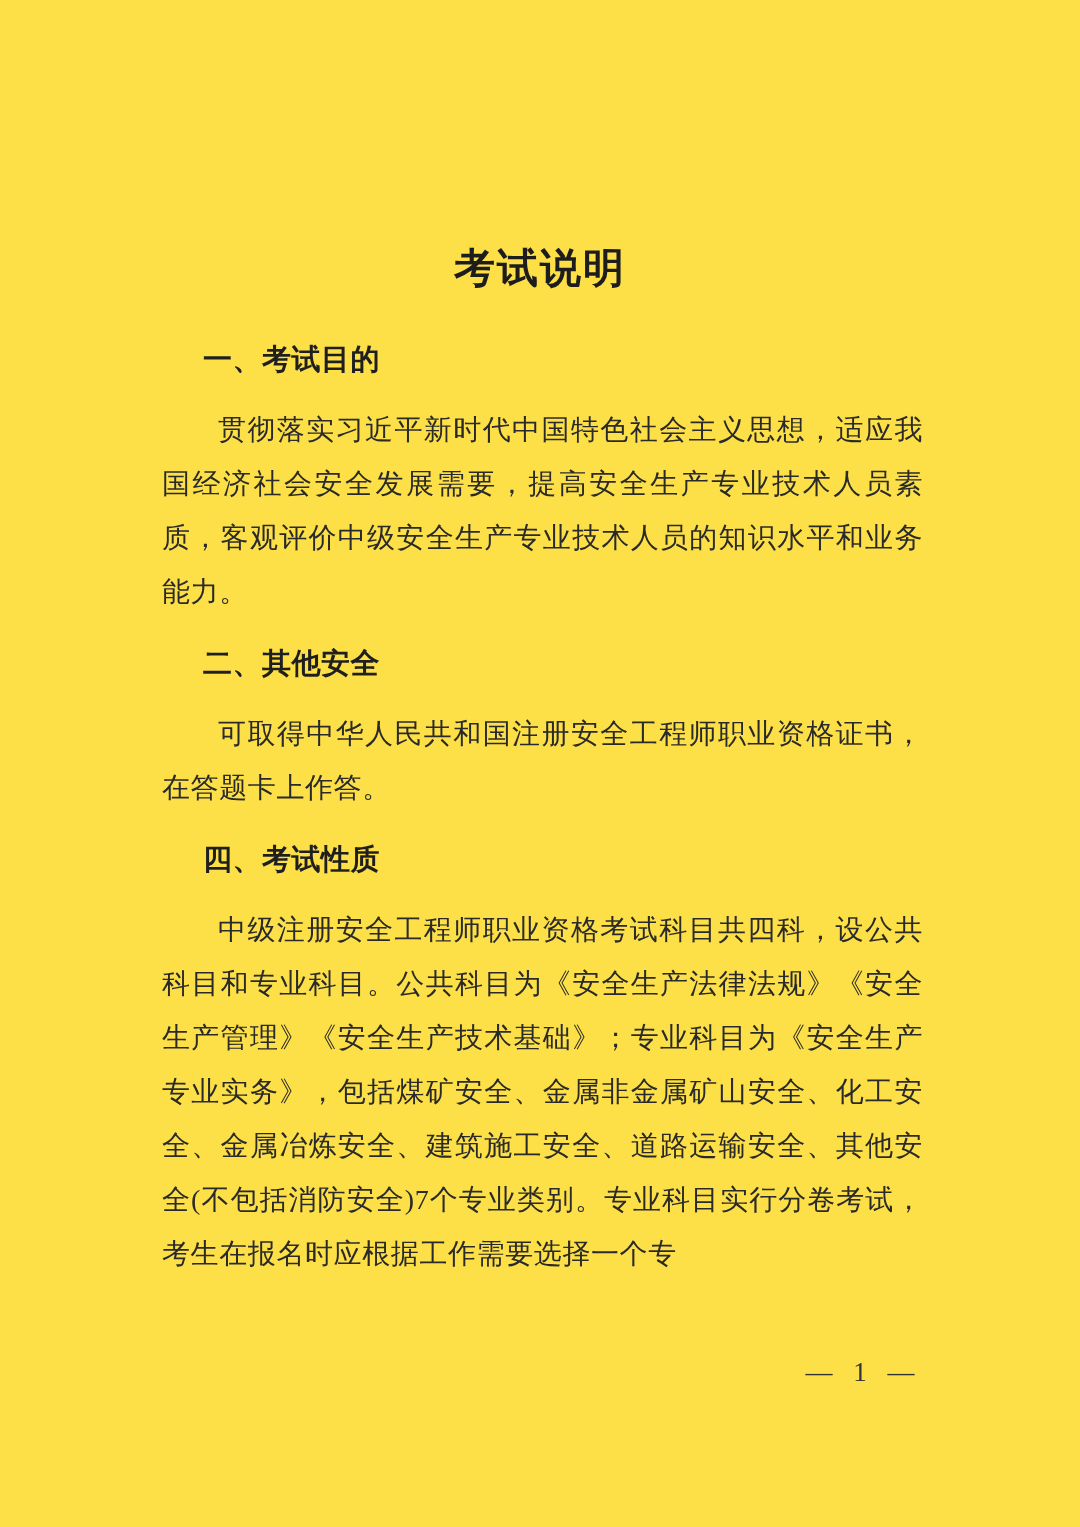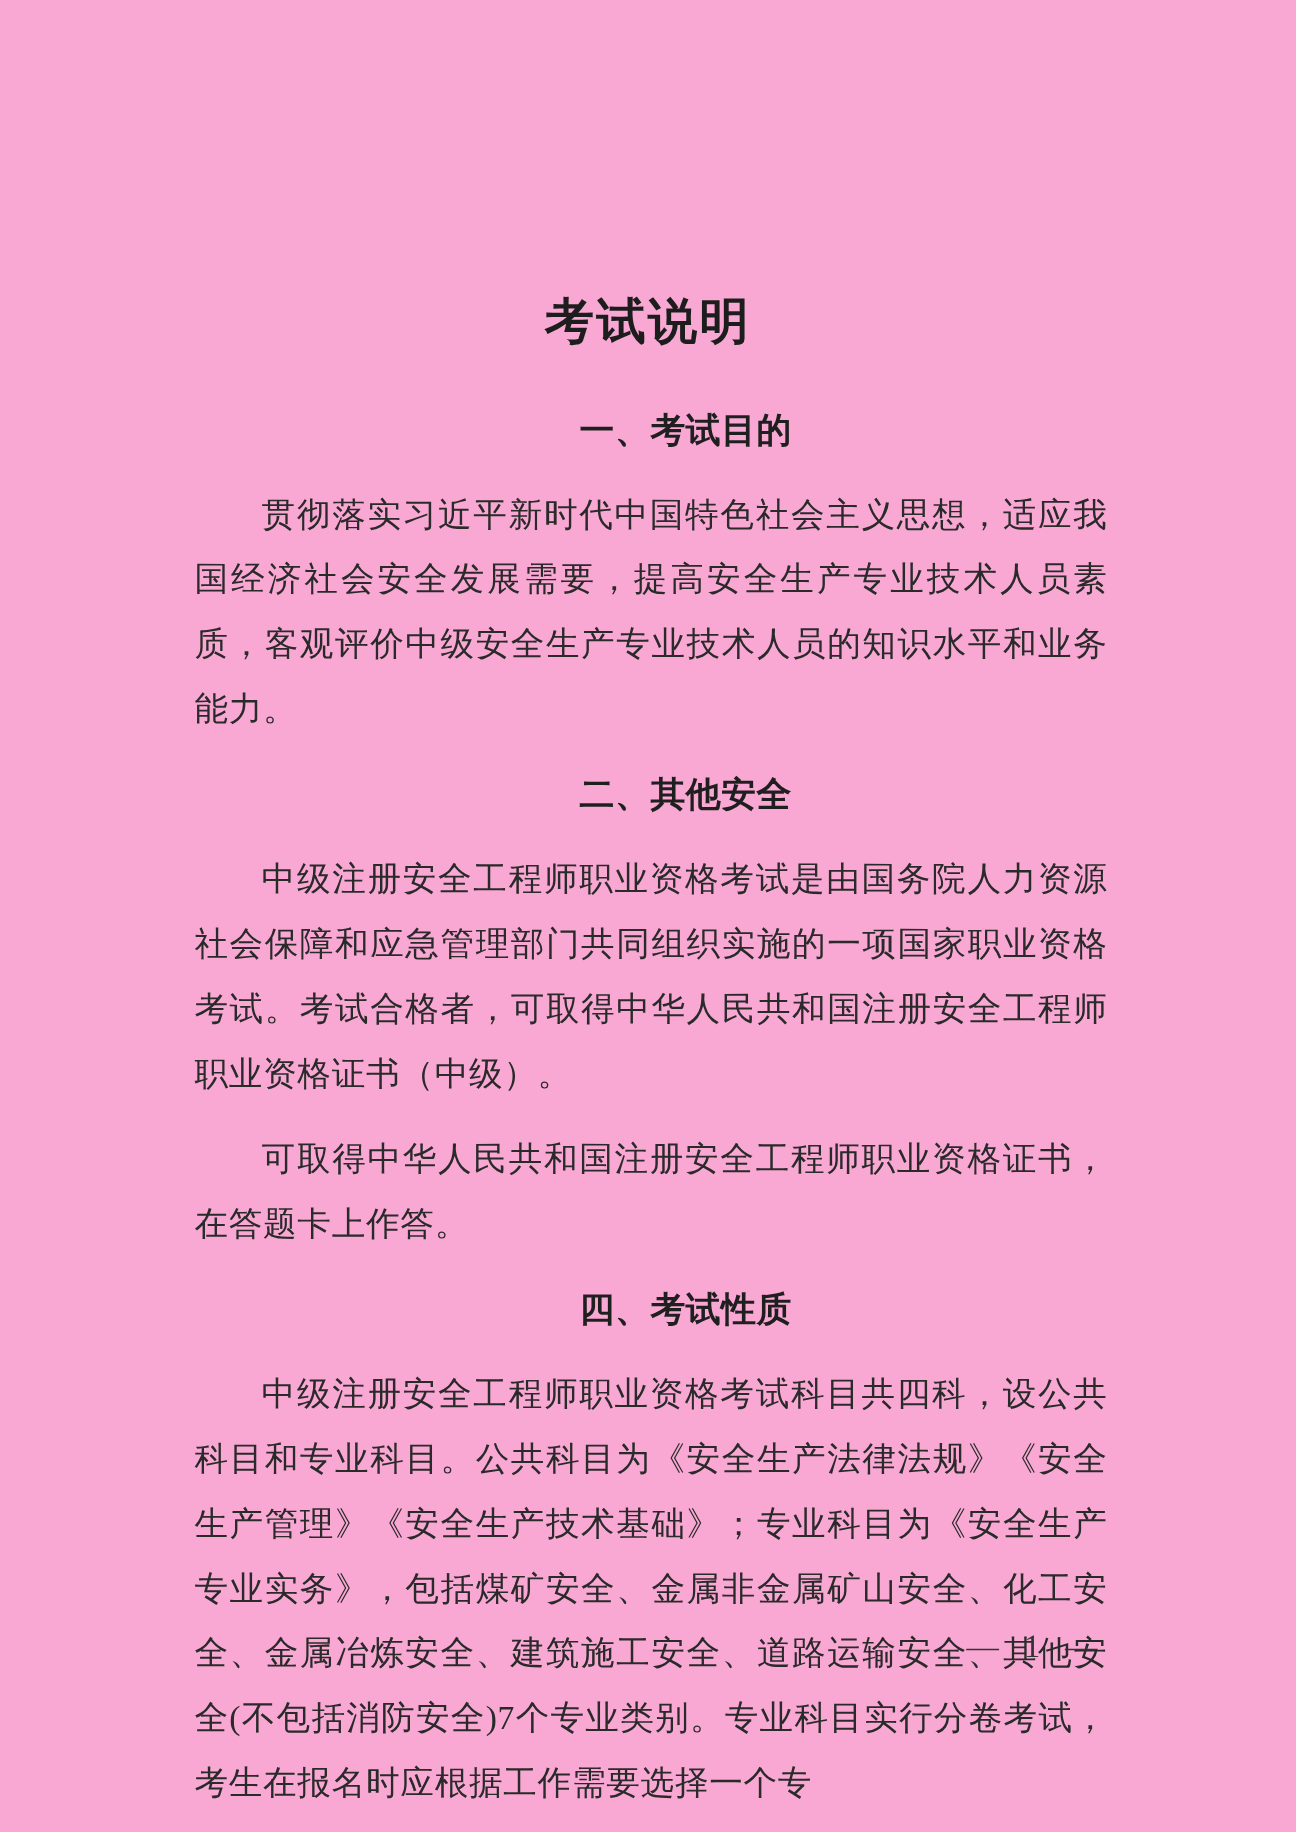--- a/index.html
+++ b/index.html
@@ -4,21 +4,21 @@
 <style>
   html, body {
     margin: 0;
     padding: 0;
     background: #ffffff;
   }
   .page {
     position: relative;
     width: 1080px;
     height: 1527px;
-    background: #f9a8d4;
+    background: #fde047;
     color: #262626;
     overflow: hidden;
     font-family: "Liberation Serif", serif;
   }
   .doc-title {
     position: absolute;
     top: 243px;
     left: 0;
     width: 1080px;
     margin: 0;
@@ -42,21 +42,20 @@
   }
   .section-heading {
     margin: 0;
     font-family: "Liberation Sans", sans-serif;
     font-weight: bold;
     font-size: 29px;
     line-height: 54px;
     text-indent: 2em;
     color: #1f1f1f;
     letter-spacing: 0.5px;
-    text-align: center;
   }
   .section-paragraph {
     margin: 17px;
     font-family: "Liberation Serif", serif;
     font-size: 28px;
     line-height: 54px;
     text-indent: 2em;
     text-align: justify;
     text-justify: inter-ideograph;
     letter-spacing: 0.6px;
@@ -84,21 +83,20 @@
 
   <div class="doc-body">
 
     <div class="section">
       <h2 class="section-heading">一、考试目的</h2>
       <p class="section-paragraph">贯彻落实习近平新时代中国特色社会主义思想，适应我国经济社会安全发展需要，提高安全生产专业技术人员素质，客观评价中级安全生产专业技术人员的知识水平和业务能力。</p>
     </div>
 
     <div class="section">
       <h2 class="section-heading">二、其他安全</h2>
-      <p class="section-paragraph">中级注册安全工程师职业资格考试是由国务院人力资源社会保障和应急管理部门共同组织实施的一项国家职业资格考试。考试合格者，可取得中华人民共和国注册安全工程师职业资格证书（中级）。</p>
     </div>
 
     <div class="section">
       <p class="section-paragraph">可取得中华人民共和国注册安全工程师职业资格证书，在答题卡上作答。</p>
     </div>
 
     <div class="section">
       <h2 class="section-heading">四、考试性质</h2>
       <p class="section-paragraph">中级注册安全工程师职业资格考试科目共四科，设公共科目和专业科目。公共科目为《安全生产法律法规》《安全生产管理》《安全生产技术基础》；专业科目为《安全生产专业实务》，包括煤矿安全、金属非金属矿山安全、化工安全、金属冶炼安全、建筑施工安全、道路运输安全、其他安全(不包括消防安全)7个专业类别。专业科目实行分卷考试，考生在报名时应根据工作需要选择一个专</p>
     </div>

